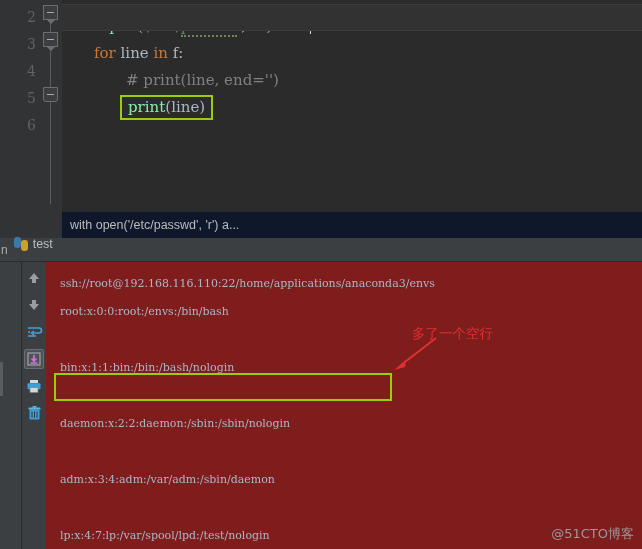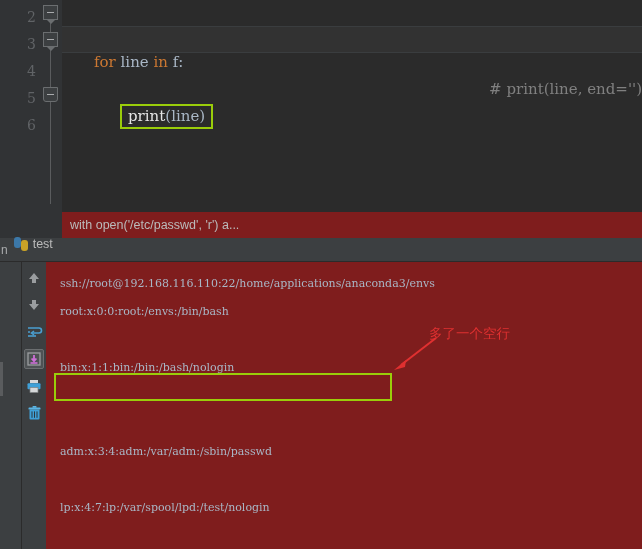--- a/index.html
+++ b/index.html
@@ -44,26 +44,26 @@
     width:7px; height:1px; background:#a9abad;
   }
   .fold-mark .tip {
     position:absolute; left:2px; top:13px; width:0; height:0;
     border-left:5px solid transparent; border-right:5px solid transparent;
     border-top:5px solid #6b6e70;
   }
   .fold-mark.m3 { border-radius:0 0 3px 3px; }
 
   .code {
-    flex:1; position:relative; background:#2b2b2b; padding-top:0;
-    font-family:"DejaVu Serif", serif; font-size:15px;margin-top:22px;
+    flex:1; position:relative; background:#2b2b2b; padding-top:13px;
+    font-family:"DejaVu Serif", serif; font-size:15px;
   }
   .cline { height:27px; line-height:27px; white-space:pre; color:#a9b7c6; }
   .kw   { color:#cc7832; }
-  .fn   { color:#e5e5e5; }
+  .fn   { color:#86efac; }
   .str  { color:#6a8759; }
   .pnc  { color:#a9b7c6; }
   .cmt  { color:#808080; }
   .squig {
     border-bottom:2px dotted #6a8759; padding-bottom:0;
   }
   .cursor {
     display:inline-block; width:1px; height:16px; background:#dcdcdc;
     vertical-align:-3px; margin-left:1px;
   }
@@ -73,21 +73,21 @@
   }
   .line-hl {
     position:absolute; left:0; right:0; height:27px;
     border-top:1px solid #3a3d3f; border-bottom:1px solid #3a3d3f;
     background:#323232; pointer-events:none;
   }
 
   
   .crumbbar {
     position:absolute; left:0; top:212px; width:642px; height:26px;
-    background:#7f1d1d; display:flex; align-items:center;
+    background:#0f172a; display:flex; align-items:center;
   }
   .crumbbar .pad { width:62px; flex:0 0 62px; height:26px; background:#313335; }
   .crumb-text {
     color:#bbbbbb; font-size:12.5px; padding-left:8px;
     font-family:"Liberation Sans", sans-serif;
   }
 
   
   .tabbar {
     position:absolute; left:0; top:238px; width:642px; height:24px;
@@ -142,21 +142,21 @@
   .obox {
     position:absolute; left:8px; top:111px; width:338px; height:28px;
     border:2px solid #9acd0a;
   }
 
   
   .anno {
     position:absolute; color:#e03030; font-size:13.5px;
     font-family:"DejaVu Sans", sans-serif; white-space:nowrap;
   }
-  .anno-text { left:429px; top:325px; }
+  .anno-text { left:412px; top:325px; }
   .arrow-svg { position:absolute; left:392px; top:336px; }
   .watermark {
     position:absolute; right:8px; bottom:6px; color:#9a9a9a;
     font-size:13px; font-family:"DejaVu Sans", sans-serif;
   }
   .scroll-thumb {
     position:absolute; left:0; top:100px; width:3px; height:34px;
     background:#5a5c5e;
   }
 </style>
@@ -186,21 +186,21 @@
       <div class="fold-mark m3"></div>
     </div>
 
     <div class="code">
       <div class="line-hl" style="top:4px;"></div>
 
       <div class="cline"><span class="kw">with</span> <span class="fn">open</span><span class="pnc">(</span><span class="str">'</span><span class="str">/etc/</span><span class="str squig">passwd</span><span class="str">'</span><span class="pnc">, </span><span class="str">'r'</span><span class="pnc">)</span> <span class="kw">as</span> <span class="pnc">f:</span><span class="cursor"></span></div>
 
       <div class="cline" style="padding-left:32px;"><span class="kw">for</span> <span class="pnc">line</span> <span class="kw">in</span> <span class="pnc">f:</span></div>
 
-      <div class="cline" style="padding-left:64px;text-align:right;"><span class="cmt"># print(line, end='')</span></div>
+      <div class="cline" style="padding-left:64px;"><span class="cmt"># print(line, end='')</span></div>
 
       <div class="cline" style="padding-left:64px;"><span class="hl-box"><span class="fn">print</span><span class="pnc">(</span><span class="pnc">line</span><span class="pnc">)</span></span></div>
 
       <div class="cline"></div>
     </div>
   </div>
 
   <div class="crumbbar">
     <div class="pad"></div>
     <div class="crumb-text">with open('/etc/passwd', 'r') a...</div>
@@ -265,29 +265,31 @@
         </svg>
       </div>
     </div>
 
     <div class="con-out">
       <div class="oline">ssh://root@192.168.116.110:22/home/applications/anaconda3/envs</div>
       <div class="oline">root:x:0:0:root:/envs:/bin/bash</div>
       <div class="oline blank"></div>
       <div class="oline">bin:x:1:1:bin:/bin:/bash/nologin</div>
       <div class="oline blank"></div>
-      <div class="oline blank"></div>
-      <div class="oline">adm:x:3:4:adm:/var/adm:/sbin/passwd</div>
+      <div class="oline">daemon:x:2:2:daemon:/sbin:/sbin/nologin</div>
+      <div class="oline blank"></div>
+      <div class="oline">adm:x:3:4:adm:/var/adm:/sbin/daemon</div>
       <div class="oline blank"></div>
       <div class="oline">lp:x:4:7:lp:/var/spool/lpd:/test/nologin</div>
 
       <div class="obox"></div>
     </div>
   </div>
 
   <div class="anno anno-text">多了一个空行</div>
   <svg class="arrow-svg" width="46" height="34" viewBox="0 0 46 34">
     <path d="M44 2 L9 29" stroke="#e03030" stroke-width="2" fill="none"></path>
     <path d="M2 34 L14 24 L13 31 Z" fill="#e03030"></path>
   </svg>
 
+  <div class="watermark">@51CTO博客</div>
 
 </div>
 
 </body></html>

